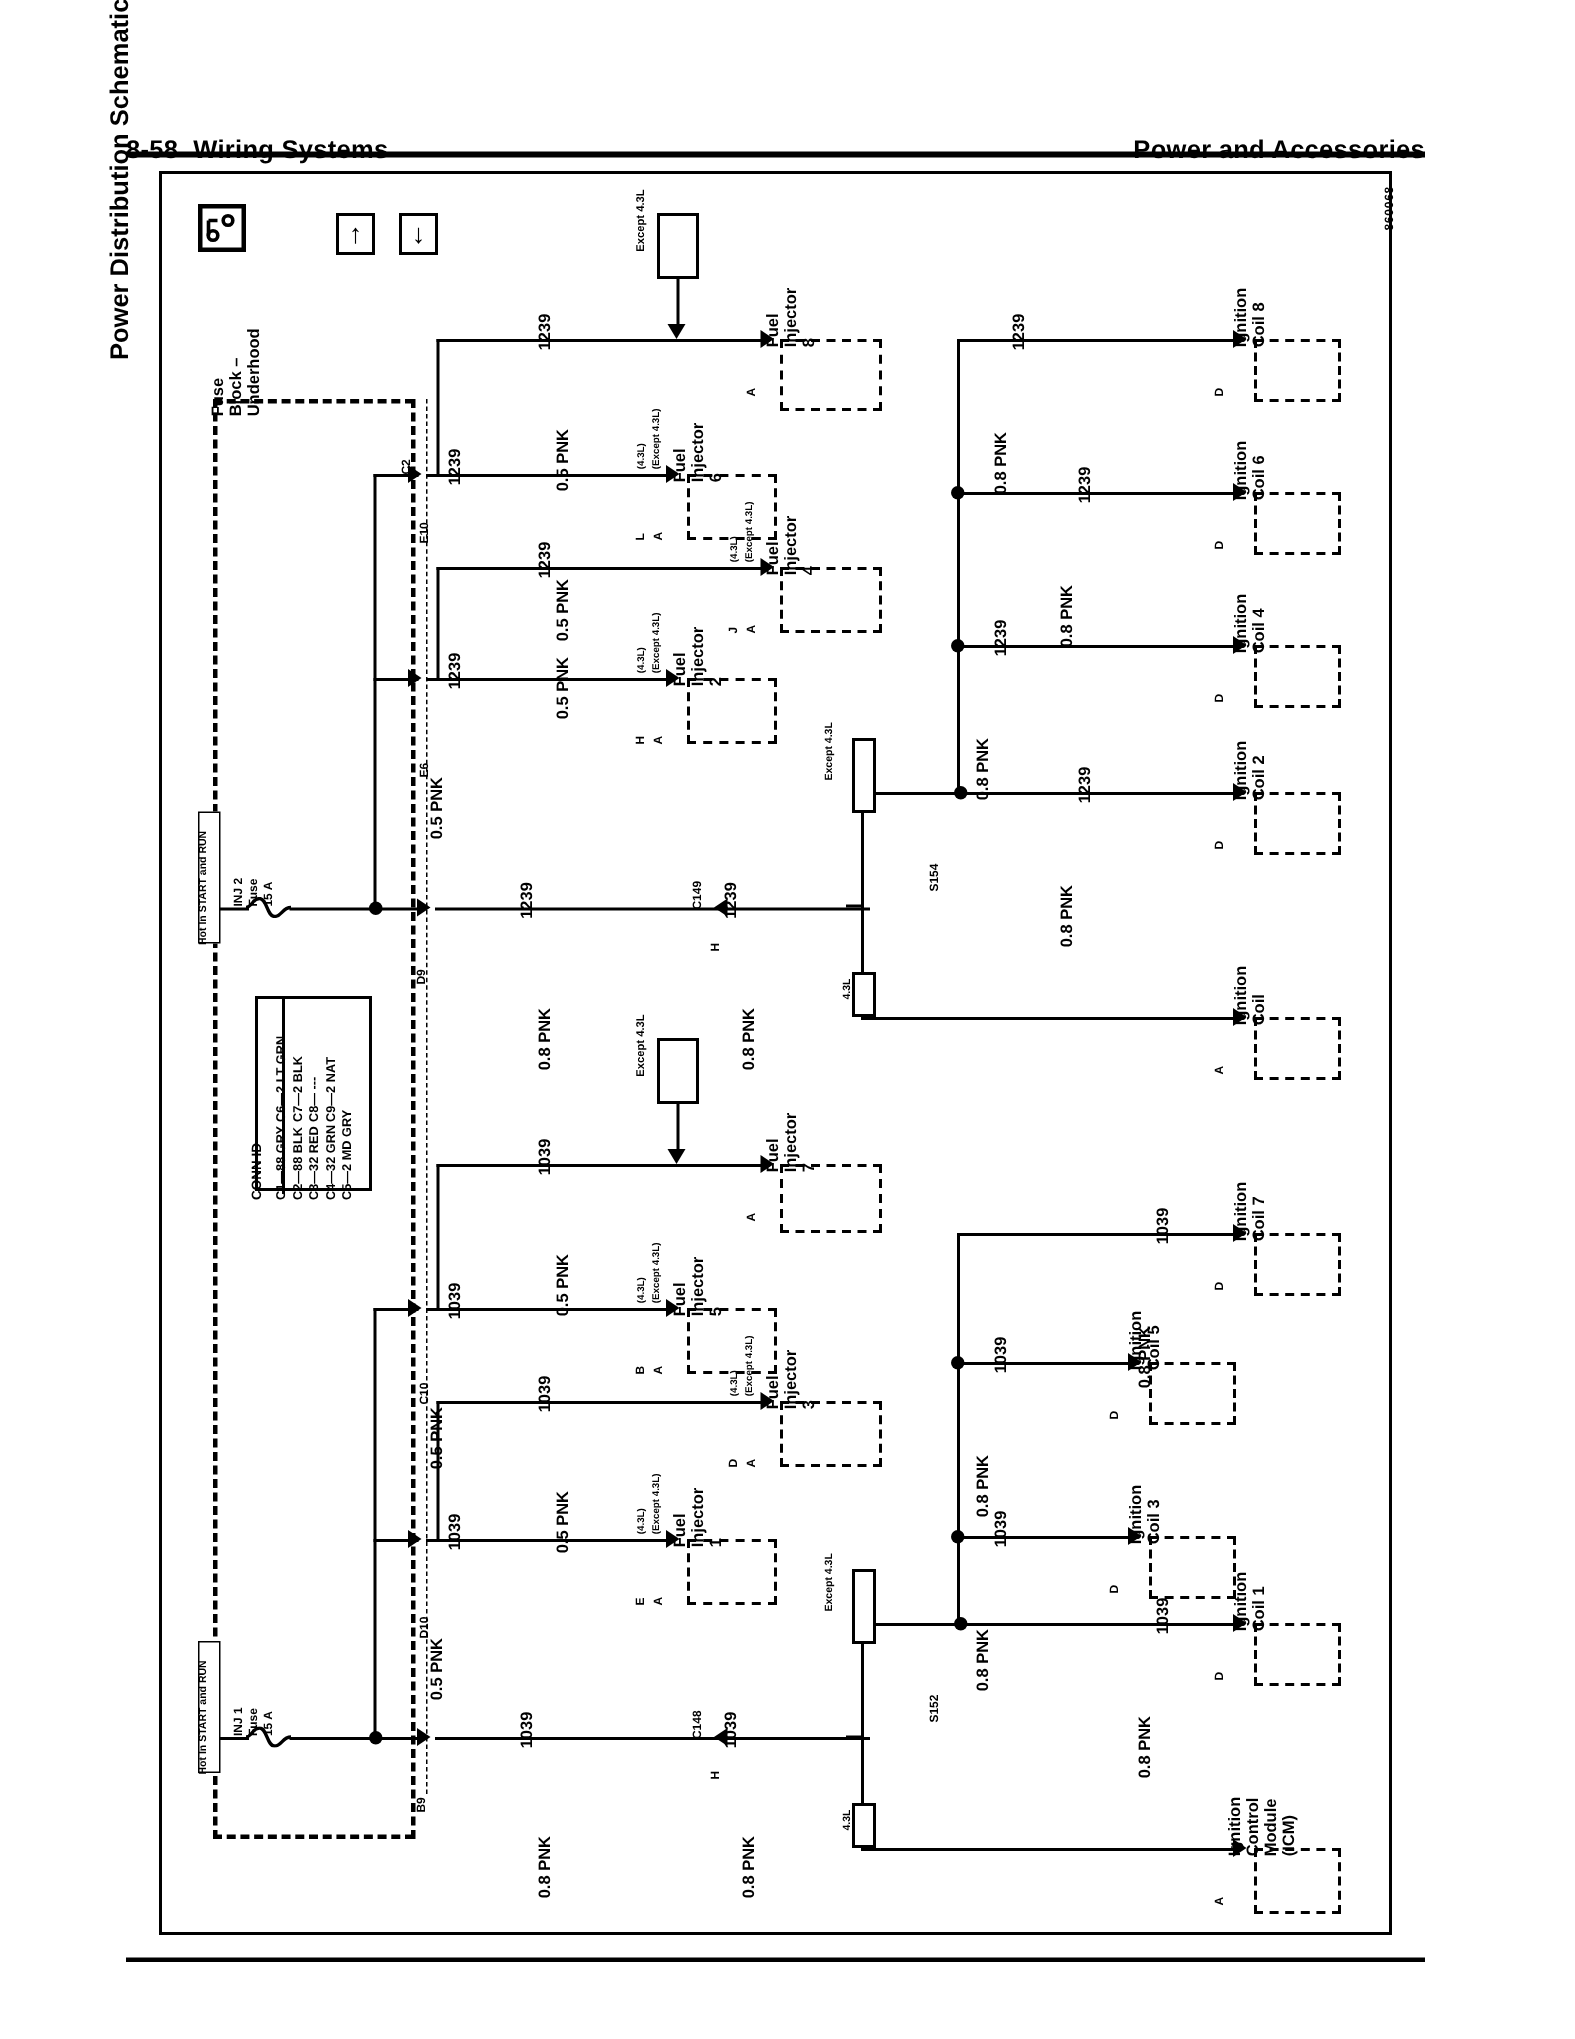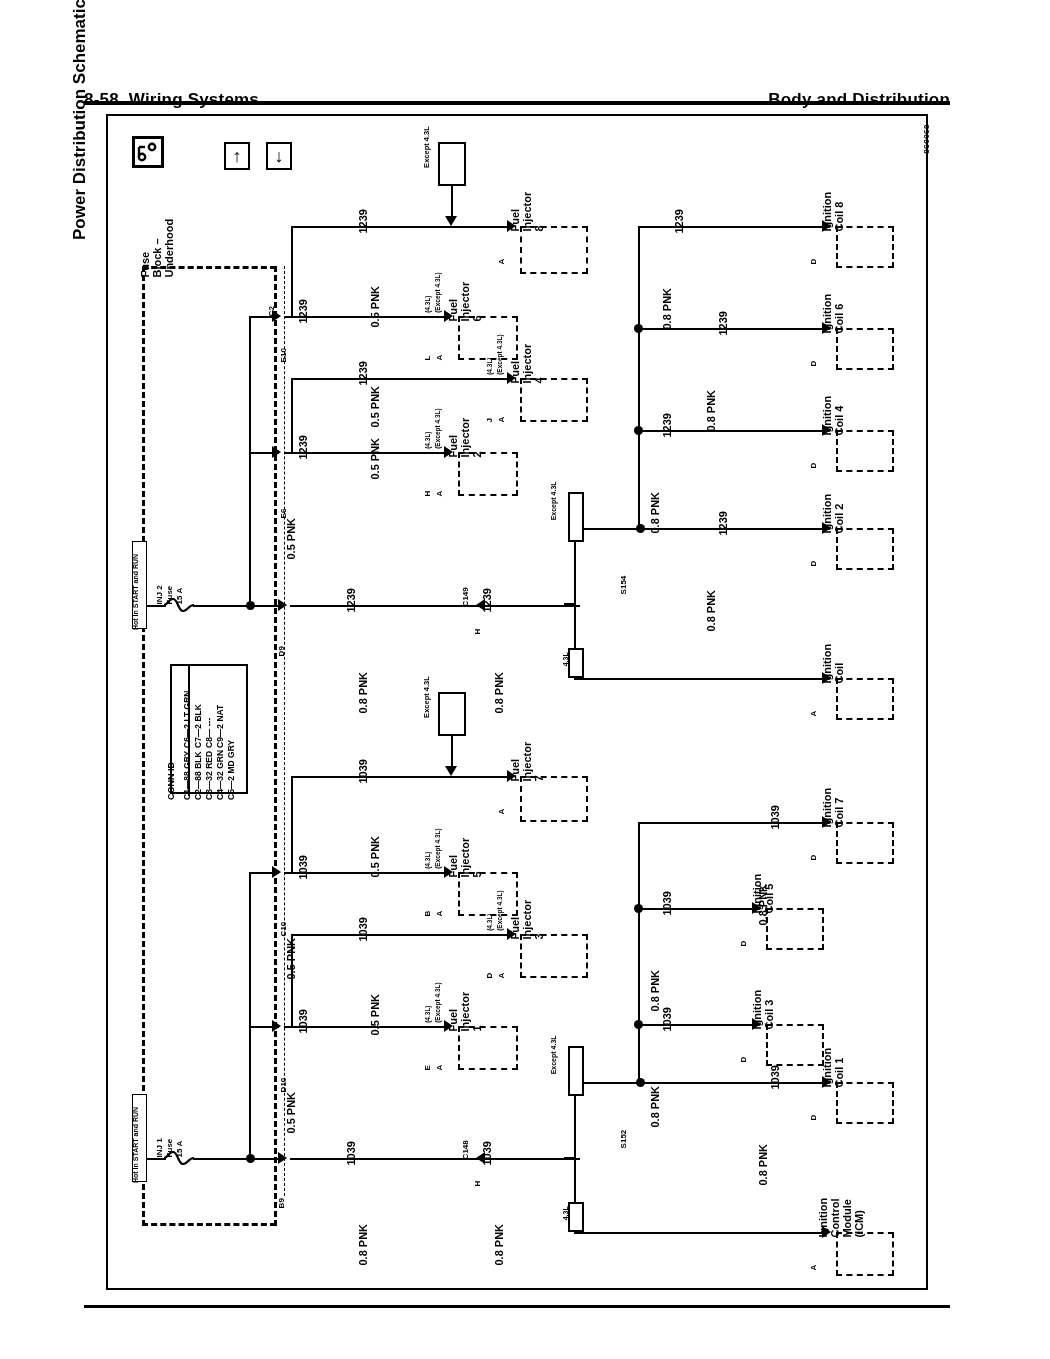--- a/index.html
+++ b/index.html
@@ -79,21 +79,21 @@
            border-bottom:2px solid #000;box-sizing:border-box;}
   .bracket-stem{position:absolute;height:2px;background:#000;}
 </style>
 </head>
 <body>
 
 <div id="page-header">
   <div class="hdr-left">
     <span class="pn">8-58</span><span>Wiring Systems</span>
   </div>
-  <div class="hdr-right">Body and Distribution</div>
+  <div class="hdr-right">Power and Accessories</div>
 </div>
 <div id="header-rule"></div>
 <div id="footer-rule"></div>
 
 <div id="sheet-title-wrap" style="position:absolute;left:92px;top:0;width:0;height:0;">
   <div id="sheet-title">Power Distribution Schematics (INJ 1, INJ 2 - Gas Except 8.1L)</div>
 </div>
 
 <div id="watermark">@TheMotorBookstore.com</div>
 

